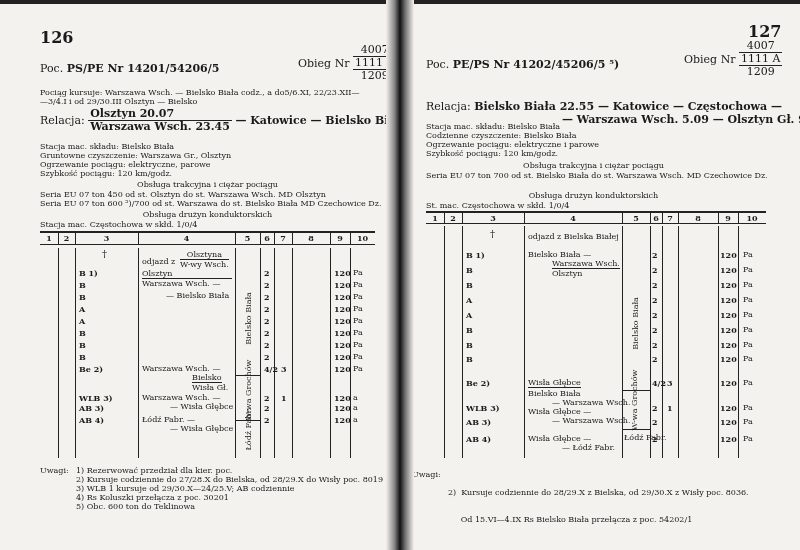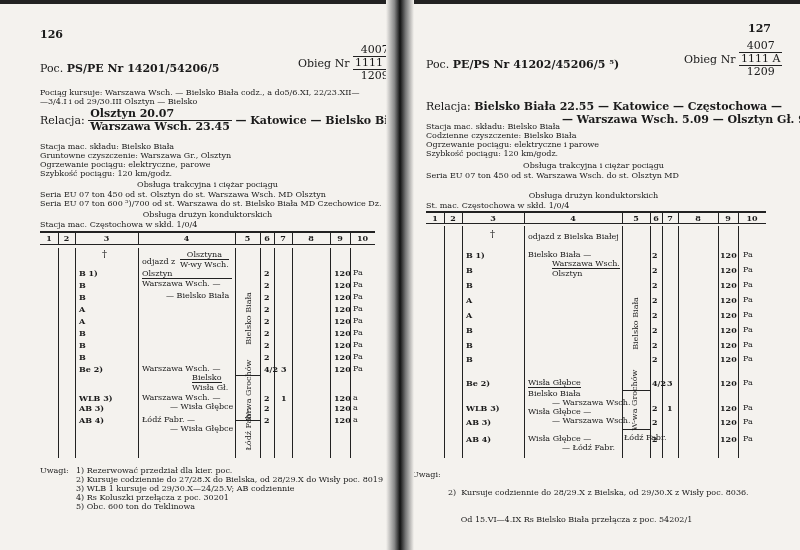--- a/index.html
+++ b/index.html
@@ -2,21 +2,21 @@
 <html><head>
 <meta charset="utf-8">
 <style>
   html, body { margin:0; padding:0; }
   body { width:800px; height:550px; background:#2a2a2a; position:relative; overflow:hidden; font-family:"DejaVu Serif", serif; color:#1a1a1a; }
   .page { position:absolute; top:0; height:550px; background:#f4f2ee; overflow:hidden; }
   #left-page { left:0; width:398px; border-top:4px solid #222; box-sizing:border-box; }
   #right-page { left:402px; width:398px; border-top:4px solid #222; box-sizing:border-box; }
   .gutter { position:absolute; left:386px; top:0; width:28px; height:550px; background:linear-gradient(90deg,#f4f2ee 0%,#888 30%,#111 50%,#777 70%,#f4f2ee 100%); }
   .abs { position:absolute; white-space:nowrap; }
-  .pn { font-weight:bold; font-size:11px; }
+  .pn { font-weight:bold; font-size:16px; }
   .title { font-size:11px; }
   .title b { font-weight:bold; }
   .obieg { font-size:11px; text-align:right; }
   .frac { display:inline-block; text-align:center; vertical-align:middle; }
   .frac span { display:block; line-height:12px; padding:0 2px; }
   .frac .mid { border-top:1px solid #222; border-bottom:1px solid #222; }
   .small { font-size:8px; line-height:9px; }
   .rel { font-size:11px; }
   .rel b { font-weight:bold; }
   .center { text-align:center; }
@@ -234,21 +234,21 @@
 
   <div class="abs small" style="left:24px;top:118px;">
     <div>Stacja mac. składu: Bielsko Biała</div>
     <div>Codzienne czyszczenie: Bielsko Biała</div>
     <div>Ogrzewanie pociągu: elektryczne i parowe</div>
     <div>Szybkość pociągu: 120 km/godz.</div>
   </div>
 
   <div class="abs small center" style="left:24px;width:335px;top:157px;">Obsługa trakcyjna i ciężar pociągu</div>
   <div class="abs small" style="left:24px;top:167px;">
-    <div>Seria EU 07 ton 450 od st. Warszawa Wsch. do st. Olsztyn MD</div>
+    <div>Seria EU 07 ton 700 od st. Bielsko Biała do st. Warszawa Wsch. MD Czechowice Dz.</div>
   </div>
   <div class="abs small center" style="left:24px;width:335px;top:187px;">Obsługa drużyn konduktorskich</div>
   <div class="abs small" style="left:24px;top:197px;">St. mac. Częstochowa w skłd. 1/0/4</div>
 
   <div>
     <div class="hline" style="left:24px;width:340px;top:207px;height:2px;"></div>
     <div class="hline" style="left:24px;width:340px;top:219px;"></div>
     <div class="vline" style="left:42px;top:208px;height:11px;"></div>
     <div class="vline" style="left:60px;top:208px;height:11px;"></div>
     <div class="vline" style="left:122px;top:208px;height:11px;"></div>

